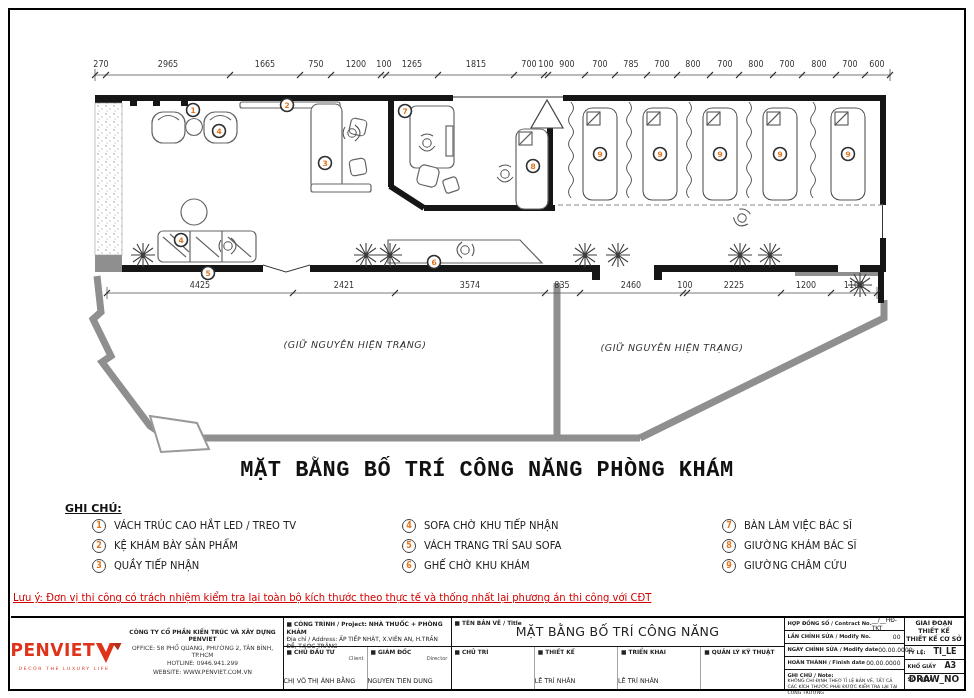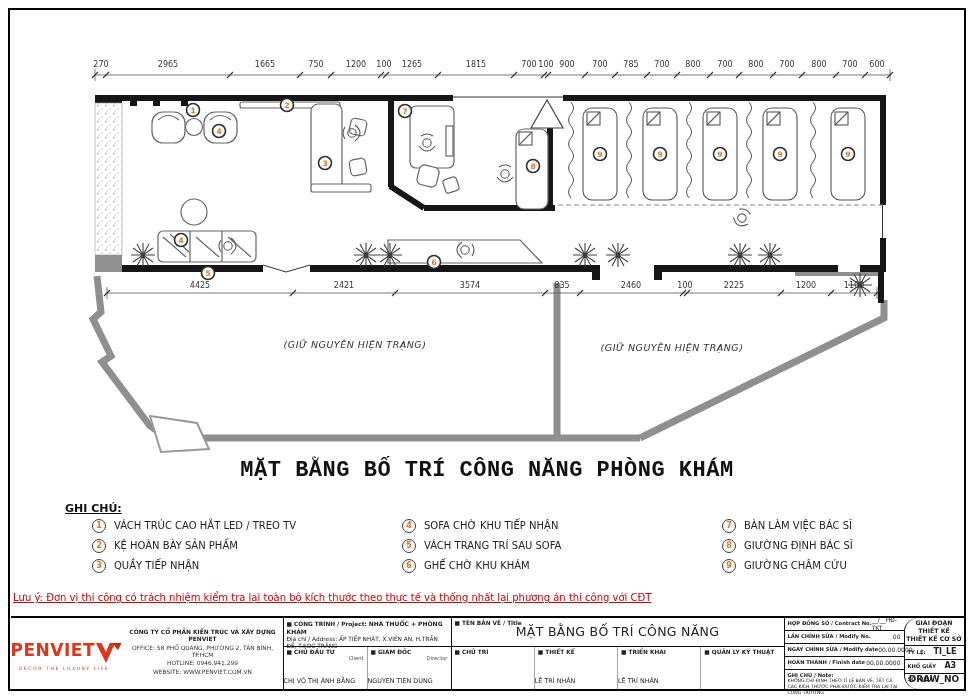--- a/index.html
+++ b/index.html
@@ -48,21 +48,21 @@
   .title-cell{display:flex;align-items:center;justify-content:center;}
   .title-cell .tb-title{font-size:12.5px;color:#222;letter-spacing:.3px;margin-top:0;}
   .title-label{position:absolute;left:3px;top:2px;font-size:5.8px;font-weight:bold;}
   .tb-d{width:120px;display:flex;flex-direction:column;}
   .d-row{height:13px;border-bottom:1px solid #111;box-sizing:border-box;display:flex;
          align-items:center;justify-content:space-between;padding:0 3px;}
   .d-row:last-child{border-bottom:none;flex:1;display:block;padding:1px 3px;}
   .d-label{font-size:5.2px;font-weight:bold;color:#222;white-space:nowrap;}
   .d-val{font-size:6px;color:#222;}
   .d-note{font-size:4.6px;color:#222;line-height:1.3;}
-  .tb-e{flex:1;display:flex;flex-direction:column;border-radius:14px;}
+  .tb-e{flex:1;display:flex;flex-direction:column;}
   .e-stage{height:28px;border-bottom:1px solid #111;box-sizing:border-box;text-align:center;
            display:flex;flex-direction:column;justify-content:center;font-size:6.2px;font-weight:bold;}
   .e-row{height:14px;border-bottom:1px solid #111;box-sizing:border-box;display:flex;
          align-items:center;padding:0 3px;}
   .e-row .d-label{margin-right:4px;}
   .e-val{font-size:8px;font-weight:bold;flex:1;text-align:center;}
   .e-last{flex:1;border-bottom:none;position:relative;padding:1px 3px;box-sizing:border-box;}
   .e-last .d-label{font-size:5.2px;}
   .e-last .e-num{position:absolute;left:0;right:0;bottom:3px;text-align:center;font-size:9px;font-weight:bold;}
 </style>
@@ -301,21 +301,21 @@
   <div class="main-title">MẶT BẰNG BỐ TRÍ CÔNG NĂNG PHÒNG KHÁM</div>
 
   <div class="legend-head">GHI CHÚ:</div>
   <div class="lcol lcol1">
     <div class="litem">
         <span class="lnum">1</span>
         <span class="ltext">VÁCH TRÚC CAO HẮT LED / TREO TV</span>
       </div>
     <div class="litem">
         <span class="lnum">2</span>
-        <span class="ltext">KỆ HOÀN BÀY SẢN PHẨM</span>
+        <span class="ltext">KỆ KHÁM BÀY SẢN PHẨM</span>
       </div>
     <div class="litem">
         <span class="lnum">3</span>
         <span class="ltext">QUẦY TIẾP NHẬN</span>
       </div>
   </div>
   <div class="lcol lcol2">
     <div class="litem">
         <span class="lnum">4</span>
         <span class="ltext">SOFA CHỜ KHU TIẾP NHẬN</span>
@@ -329,21 +329,21 @@
         <span class="ltext">GHẾ CHỜ KHU KHÁM</span>
       </div>
   </div>
   <div class="lcol lcol3">
     <div class="litem">
         <span class="lnum">7</span>
         <span class="ltext">BÀN LÀM VIỆC BÁC SĨ</span>
       </div>
     <div class="litem">
         <span class="lnum">8</span>
-        <span class="ltext">GIƯỜNG ĐỊNH BÁC SĨ</span>
+        <span class="ltext">GIƯỜNG KHÁM BÁC SĨ</span>
       </div>
     <div class="litem">
         <span class="lnum">9</span>
         <span class="ltext">GIƯỜNG CHÂM CỨU</span>
       </div>
   </div>
 
   <div class="red-note">Lưu ý: Đơn vị thi công có trách nhiệm kiểm tra lại toàn bộ kích thước theo thực tế và thống nhất lại phương án thi công với CĐT</div>
 
   <div class="tblock">

